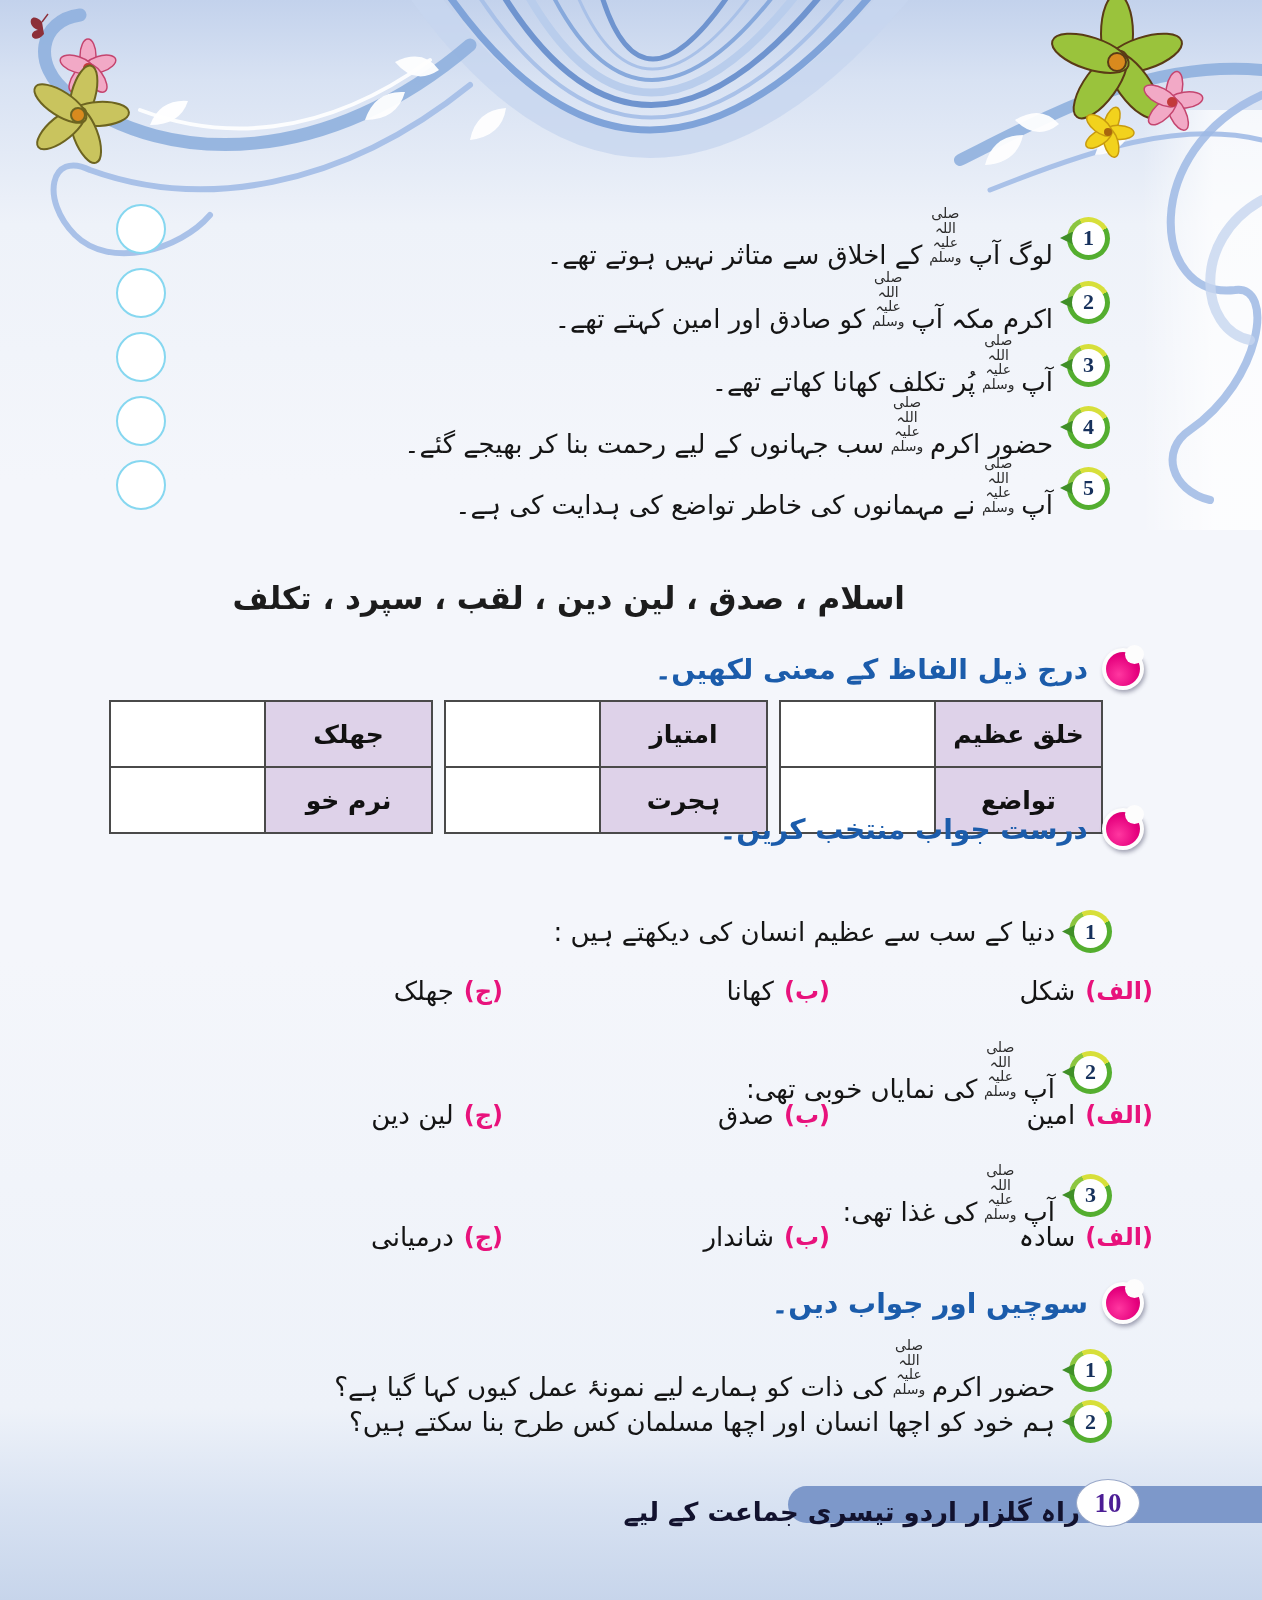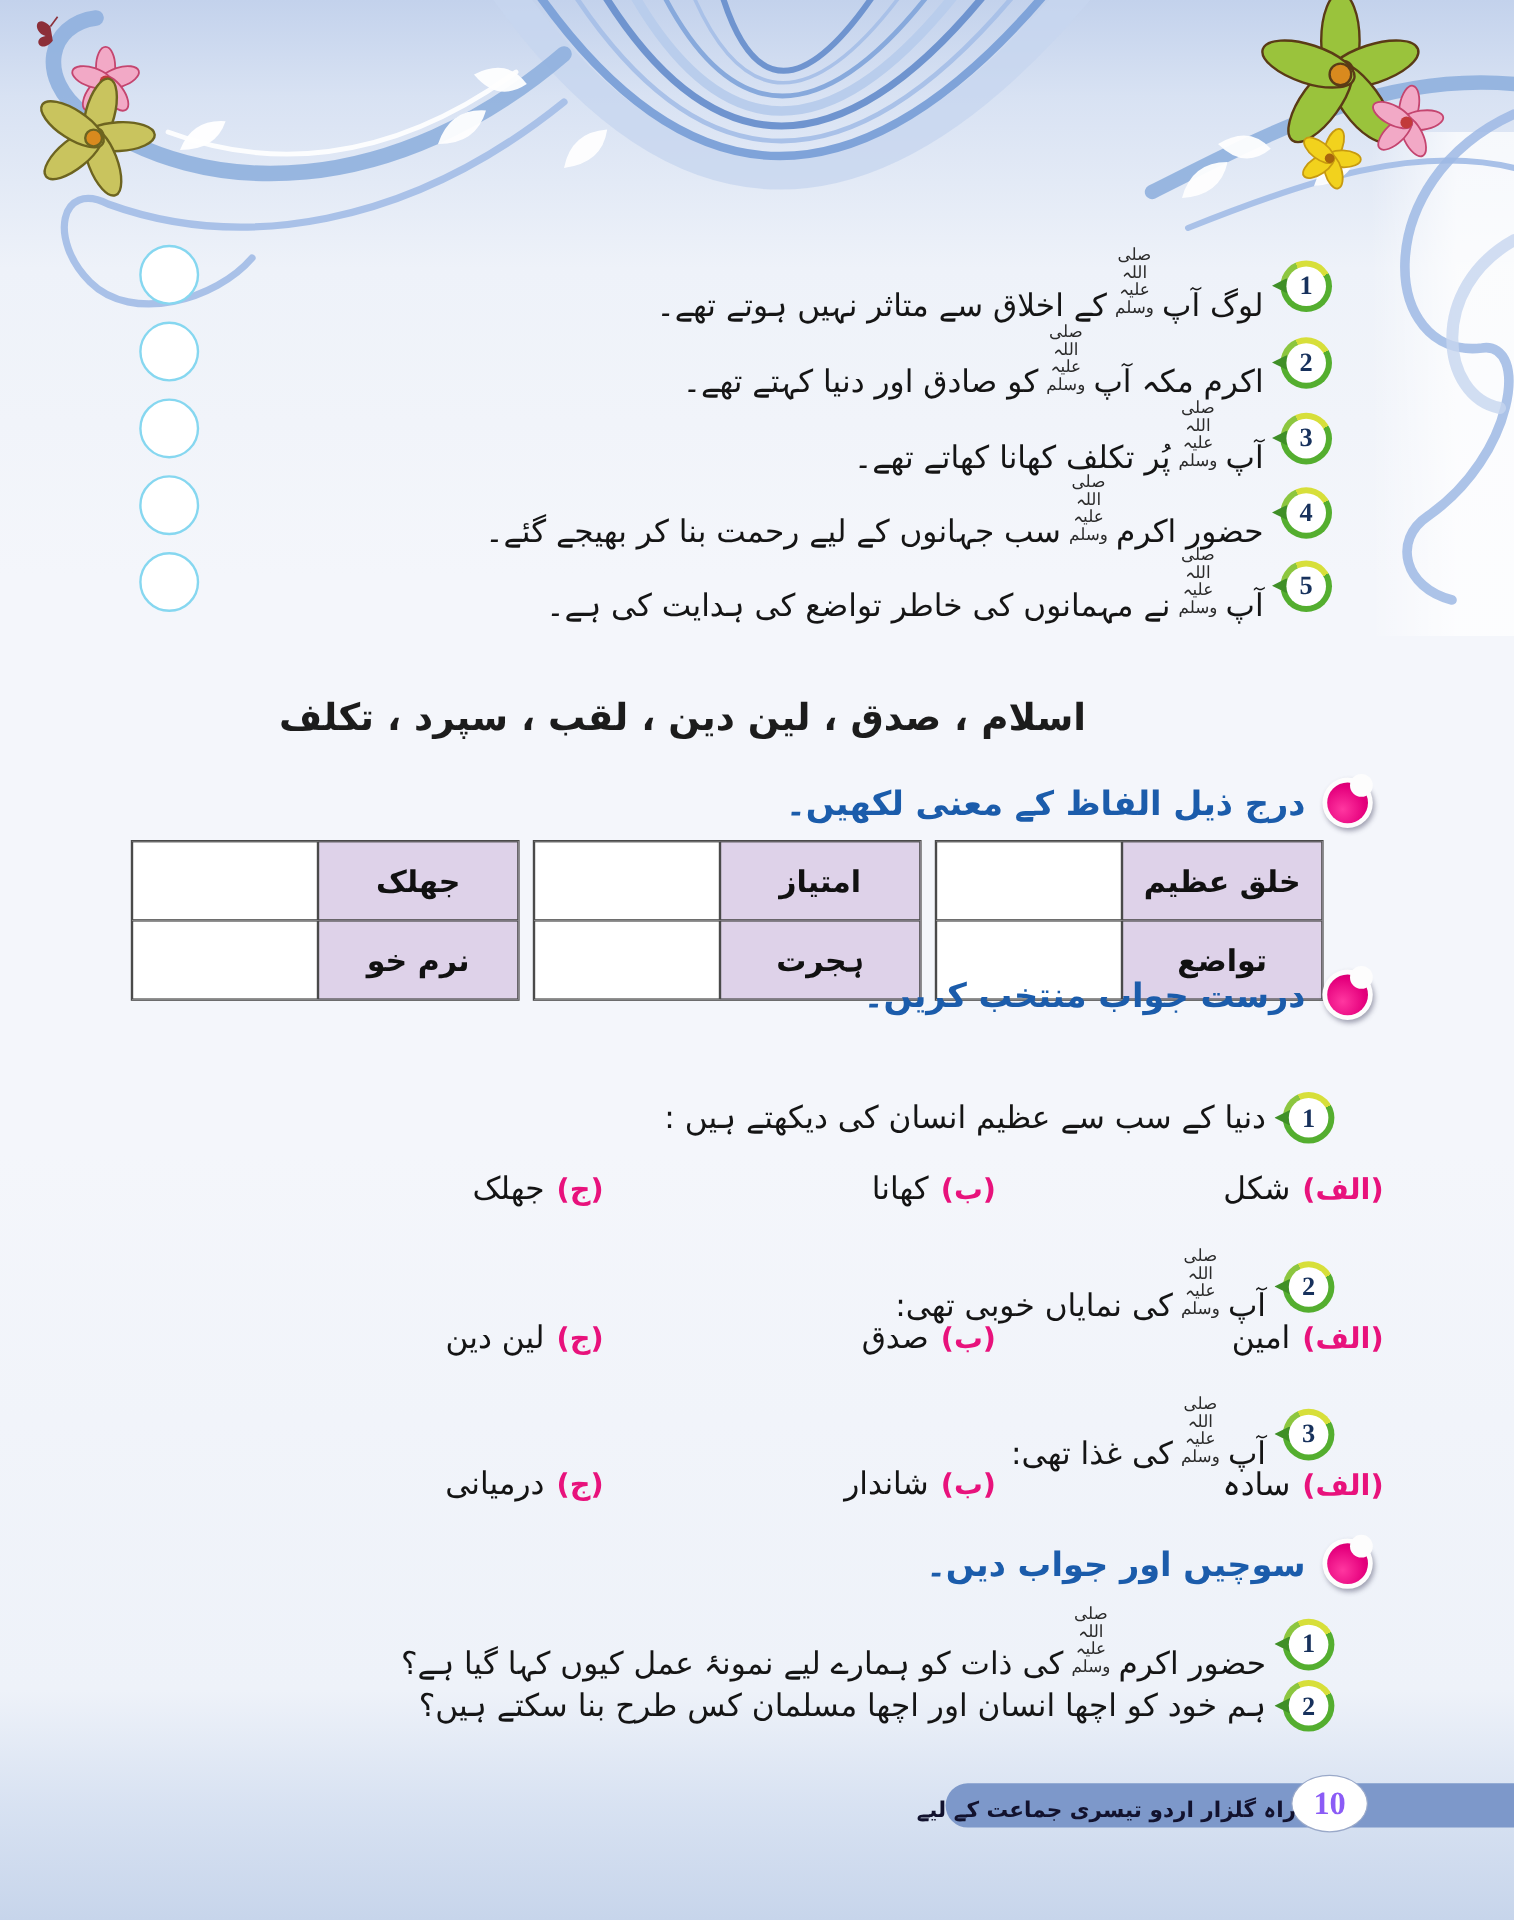--- a/index.html
+++ b/index.html
@@ -57,22 +57,22 @@
   
   .opt{position:absolute;display:flex;align-items:center;gap:10px;direction:rtl;}
   .opt-letter{color:var(--accent_pink);font-weight:bold;font-size:24px;}
   .opt-word{font-size:26px;color:#141414;font-weight:500;white-space:nowrap;}
   .q-text{font-size:26px;white-space:nowrap;}
   
   .footer-bar{position:absolute;left:788px;top:1486px;width:474px;height:37px;
     background:var(--footer_bar);border-radius:19px 0 0 19px;}
   .page-oval{position:absolute;left:1076px;top:1479px;width:64px;height:48px;border-radius:50%;
     background:#fff;border:1.5px solid #9aa9c9;display:flex;align-items:center;justify-content:center;
-    font-family:"Liberation Serif",serif;font-weight:bold;font-size:27px;color:#8b5cf6;z-index:3;}
-  .footer-text{position:absolute;right:182px;top:1497px;font-size:18px;font-weight:bold;
+    font-family:"Liberation Serif",serif;font-weight:bold;font-size:27px;color:#4c1d95;z-index:3;}
+  .footer-text{position:absolute;right:182px;top:1497px;font-size:26px;font-weight:bold;
     color:#12122e;direction:rtl;z-index:3;white-space:nowrap;}
 </style>
 </head>
 <body>
 
 <div class="page">
 
   <div class="right-glow"></div>
 
   <svg class="header-art" width="1262" height="520" viewBox="0 0 1262 520">
@@ -182,21 +182,21 @@
   <div class="row" style="top:206px;right:152px;">
     <div class="nbadge">
         <div class="inner">1</div>
       </div>
     <div class="urdu stmt"><span>لوگ آپ</span><span class="saw">صلی اللہ علیہ وسلم</span><span>کے اخلاق سے متاثر نہیں ہوتے تھے۔</span></div>
   </div>
   <div class="row" style="top:270px;right:152px;">
     <div class="nbadge">
         <div class="inner">2</div>
       </div>
-    <div class="urdu stmt"><span>اکرم مکہ آپ</span><span class="saw">صلی اللہ علیہ وسلم</span><span>کو صادق اور دنیا کہتے تھے۔</span></div>
+    <div class="urdu stmt"><span>اکرم مکہ آپ</span><span class="saw">صلی اللہ علیہ وسلم</span><span>کو صادق اور امین کہتے تھے۔</span></div>
   </div>
   <div class="row" style="top:333px;right:152px;">
     <div class="nbadge">
         <div class="inner">3</div>
       </div>
     <div class="urdu stmt"><span>آپ</span><span class="saw">صلی اللہ علیہ وسلم</span><span>پُر تکلف کھانا کھاتے تھے۔</span></div>
   </div>
   <div class="row" style="top:395px;right:152px;">
     <div class="nbadge">
         <div class="inner">4</div>

